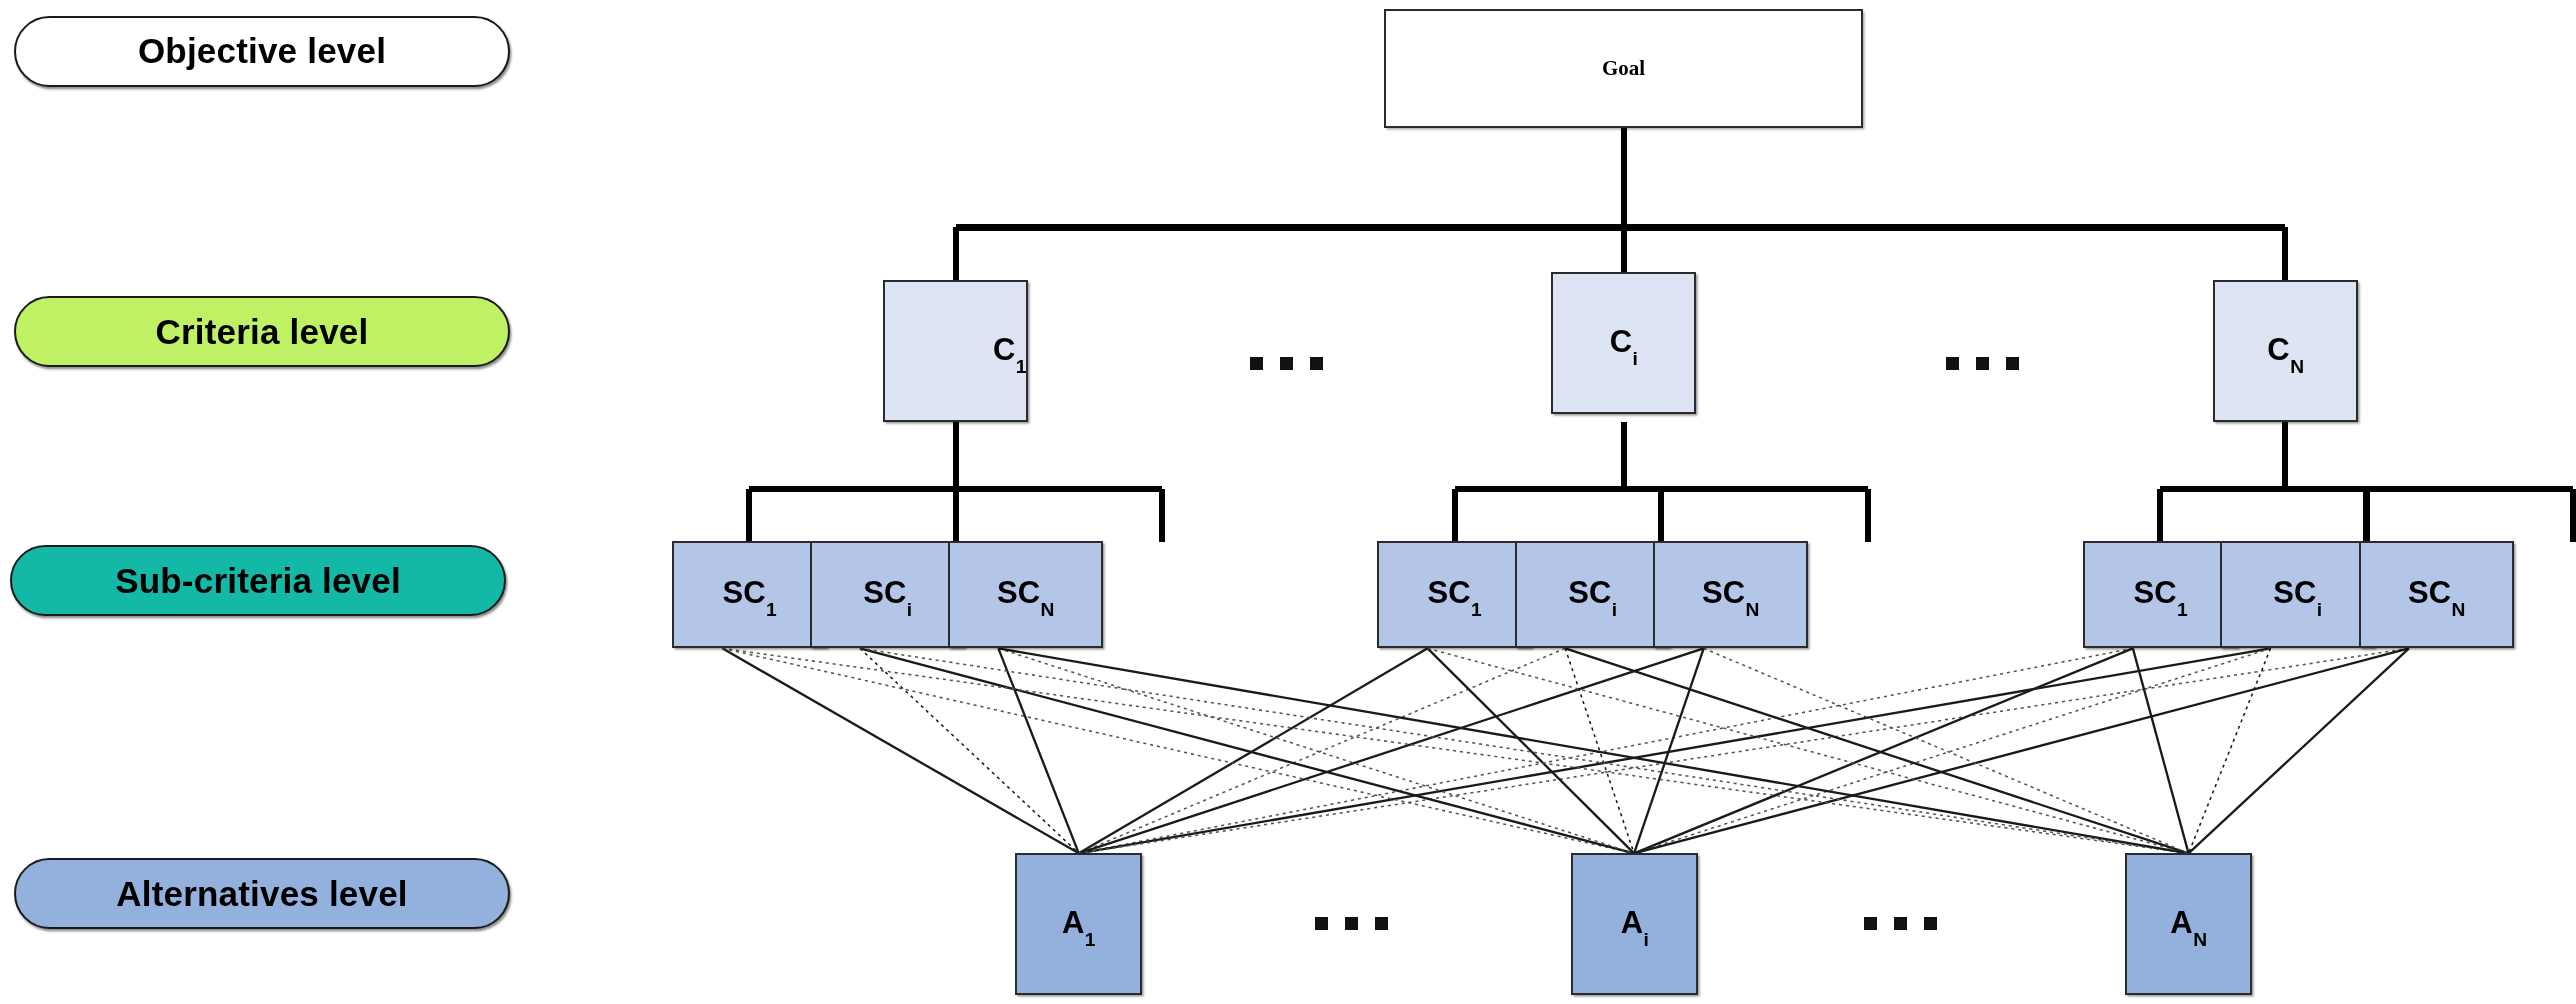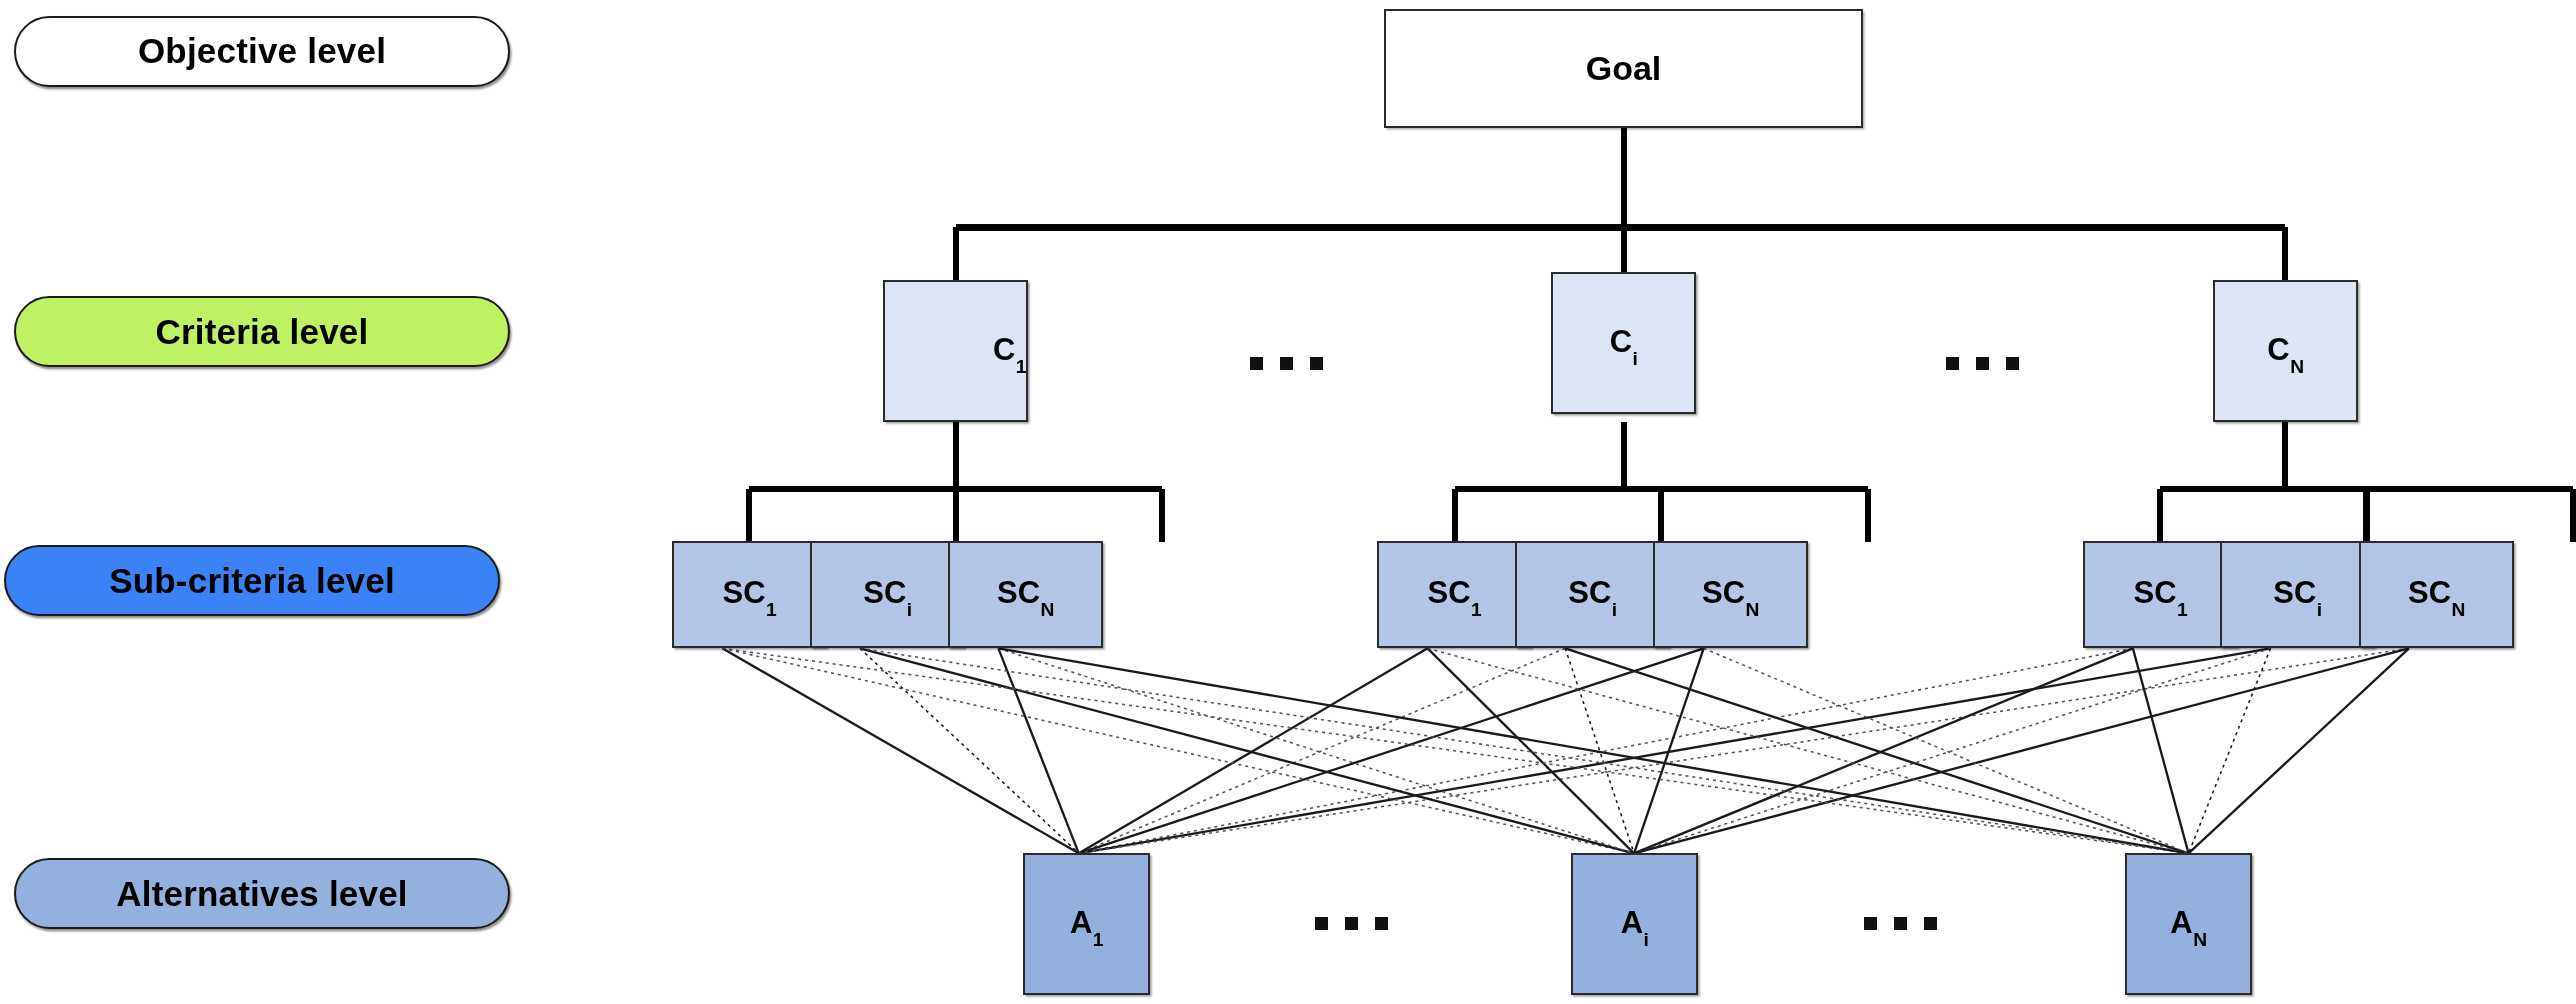--- a/index.html
+++ b/index.html
@@ -42,23 +42,24 @@
     display: flex;
     align-items: center;
     justify-content: center;
     font-weight: bold;
     color: #000000;
     box-shadow: 1.5px 2.3px 2.3px rgba(0,0,0,0.45);
     z-index: 4;
   }
   .node.goal {
     background: #ffffff;
-    font-size: 34px;
+    font-size: 21px;
     font-weight: bold;
     box-shadow: 1.5px 2.3px 2.3px rgba(0,0,0,0.35);
+    font-family: Liberation Serif, serif;
   }
   .node.criteria {
     background: #dde4f3;
     font-size: 31px;
   }
   .node.subcriteria {
     background: #b3c6e7;
     font-size: 31px;
   }
   .node.alternative {
@@ -108,21 +109,21 @@
 <div id="stage">
 
   <div class="level-pill" style="left:14px; top:15.5px; width:496px; height:71px; background:#ffffff;">
     <span>Objective level</span>
   </div>
 
   <div class="level-pill" style="left:14px; top:296px; width:496px; height:71px; background:#bef264;">
     <span>Criteria level</span>
   </div>
 
-  <div class="level-pill" style="left:4px; top:545px; width:496px; height:71px; background:#3b82f6;">
+  <div class="level-pill" style="left:10px; top:545px; width:496px; height:71px; background:#14b8a6;">
     <span>Sub-criteria level</span>
   </div>
 
   <div class="level-pill" style="left:14px; top:858px; width:496px; height:71px; background:#94b0dd;">
     <span>Alternatives level</span>
   </div>
 
   <svg class="layer mesh" viewBox="0 0 3331 1299" preserveAspectRatio="none">
     <g stroke="#1a1a1a" fill="none">
 
@@ -240,21 +241,21 @@
   <div class="node subcriteria" style="left:2083px; top:541px; width:155px; height:107px;">
     <span><span>SC</span><span class="sub">1</span></span>
   </div>
   <div class="node subcriteria" style="left:2220px; top:541px; width:155px; height:107px;">
     <span><span>SC</span><span class="sub">i</span></span>
   </div>
   <div class="node subcriteria" style="left:2359px; top:541px; width:155px; height:107px;">
     <span><span>SC</span><span class="sub">N</span></span>
   </div>
 
-  <div class="node alternative" style="left:1015px; top:853px; width:127px; height:142px;margin-left:8px;">
+  <div class="node alternative" style="left:1015px; top:853px; width:127px; height:142px;">
     <span><span>A</span><span class="sub">1</span></span>
   </div>
   <div class="node alternative" style="left:2125px; top:853px; width:127px; height:142px;">
     <span><span>A</span><span class="sub">N</span></span>
   </div>
   <div class="node alternative" style="left:1571px; top:853px; width:127px; height:142px;">
     <span><span>A</span><span class="sub">i</span></span>
   </div>
 
   <div class="ellipsis" style="left:1315px; top:917px;">

